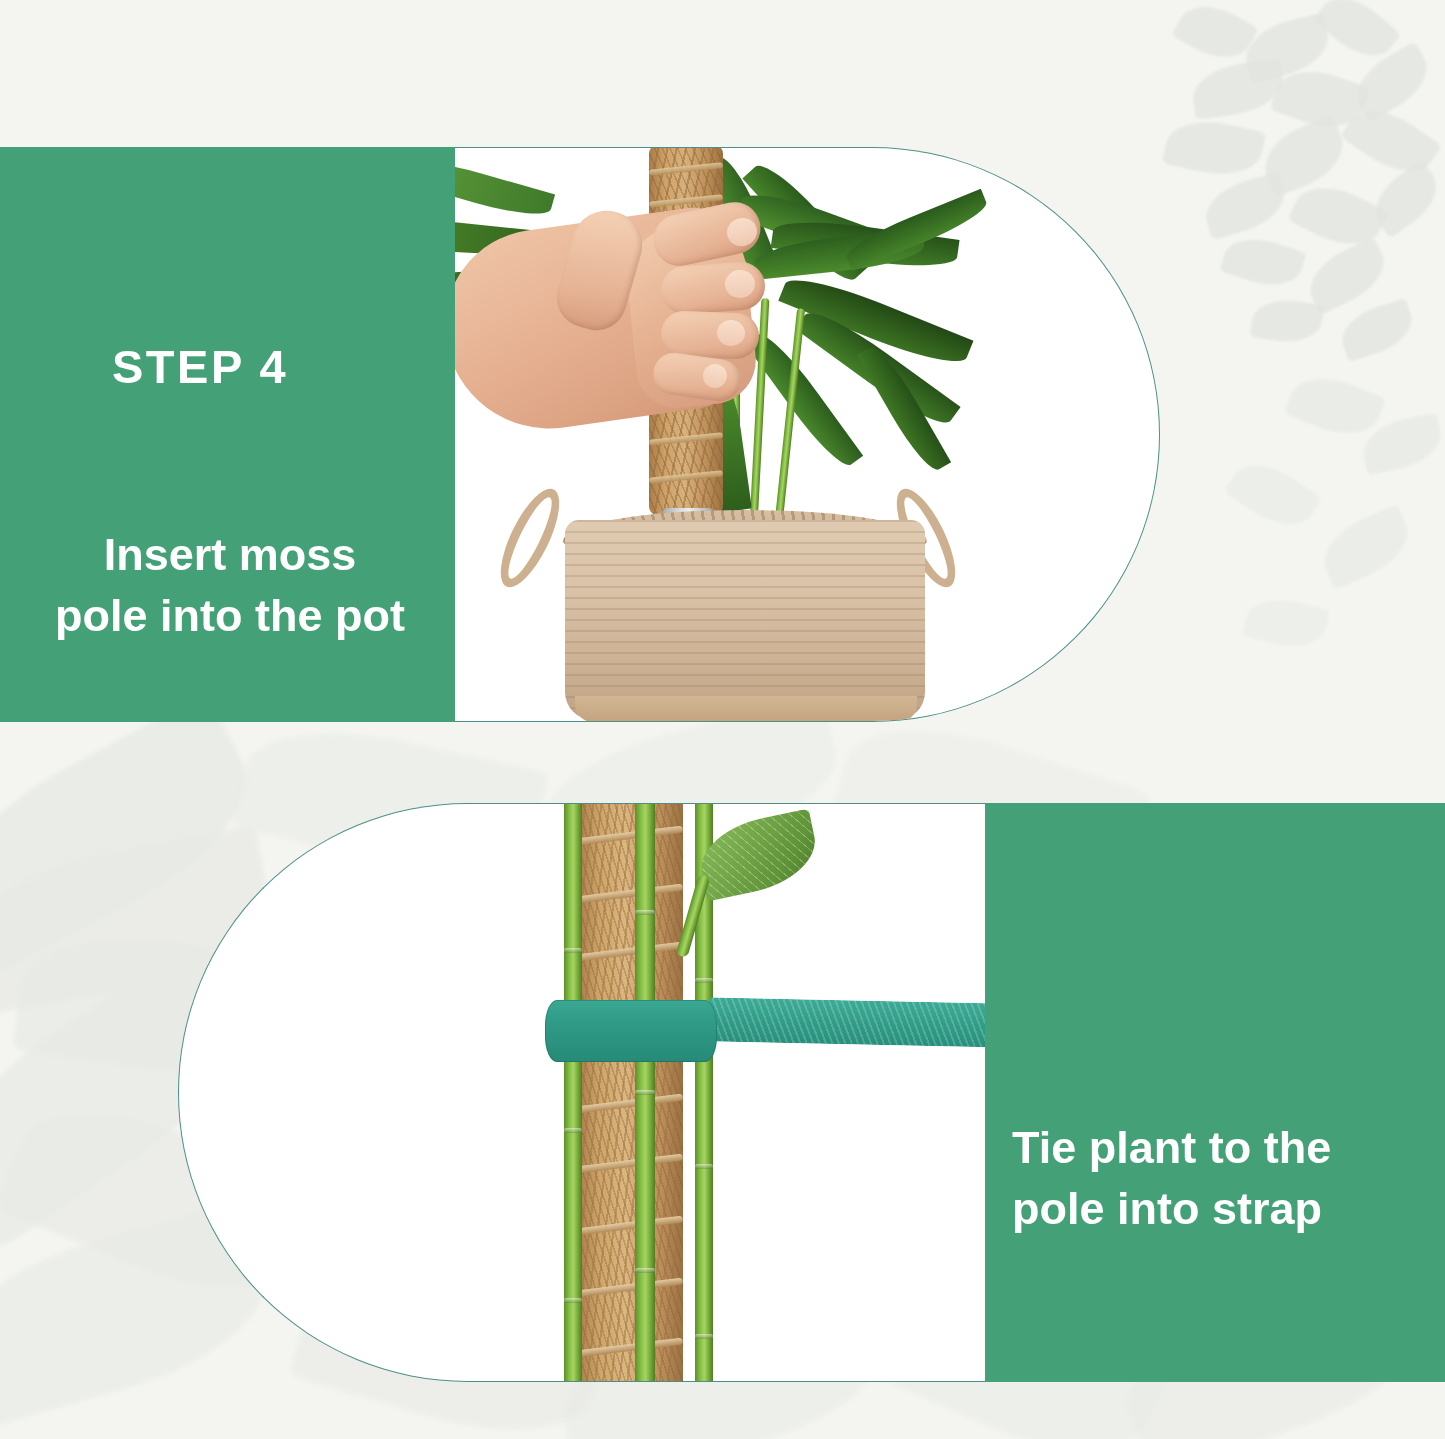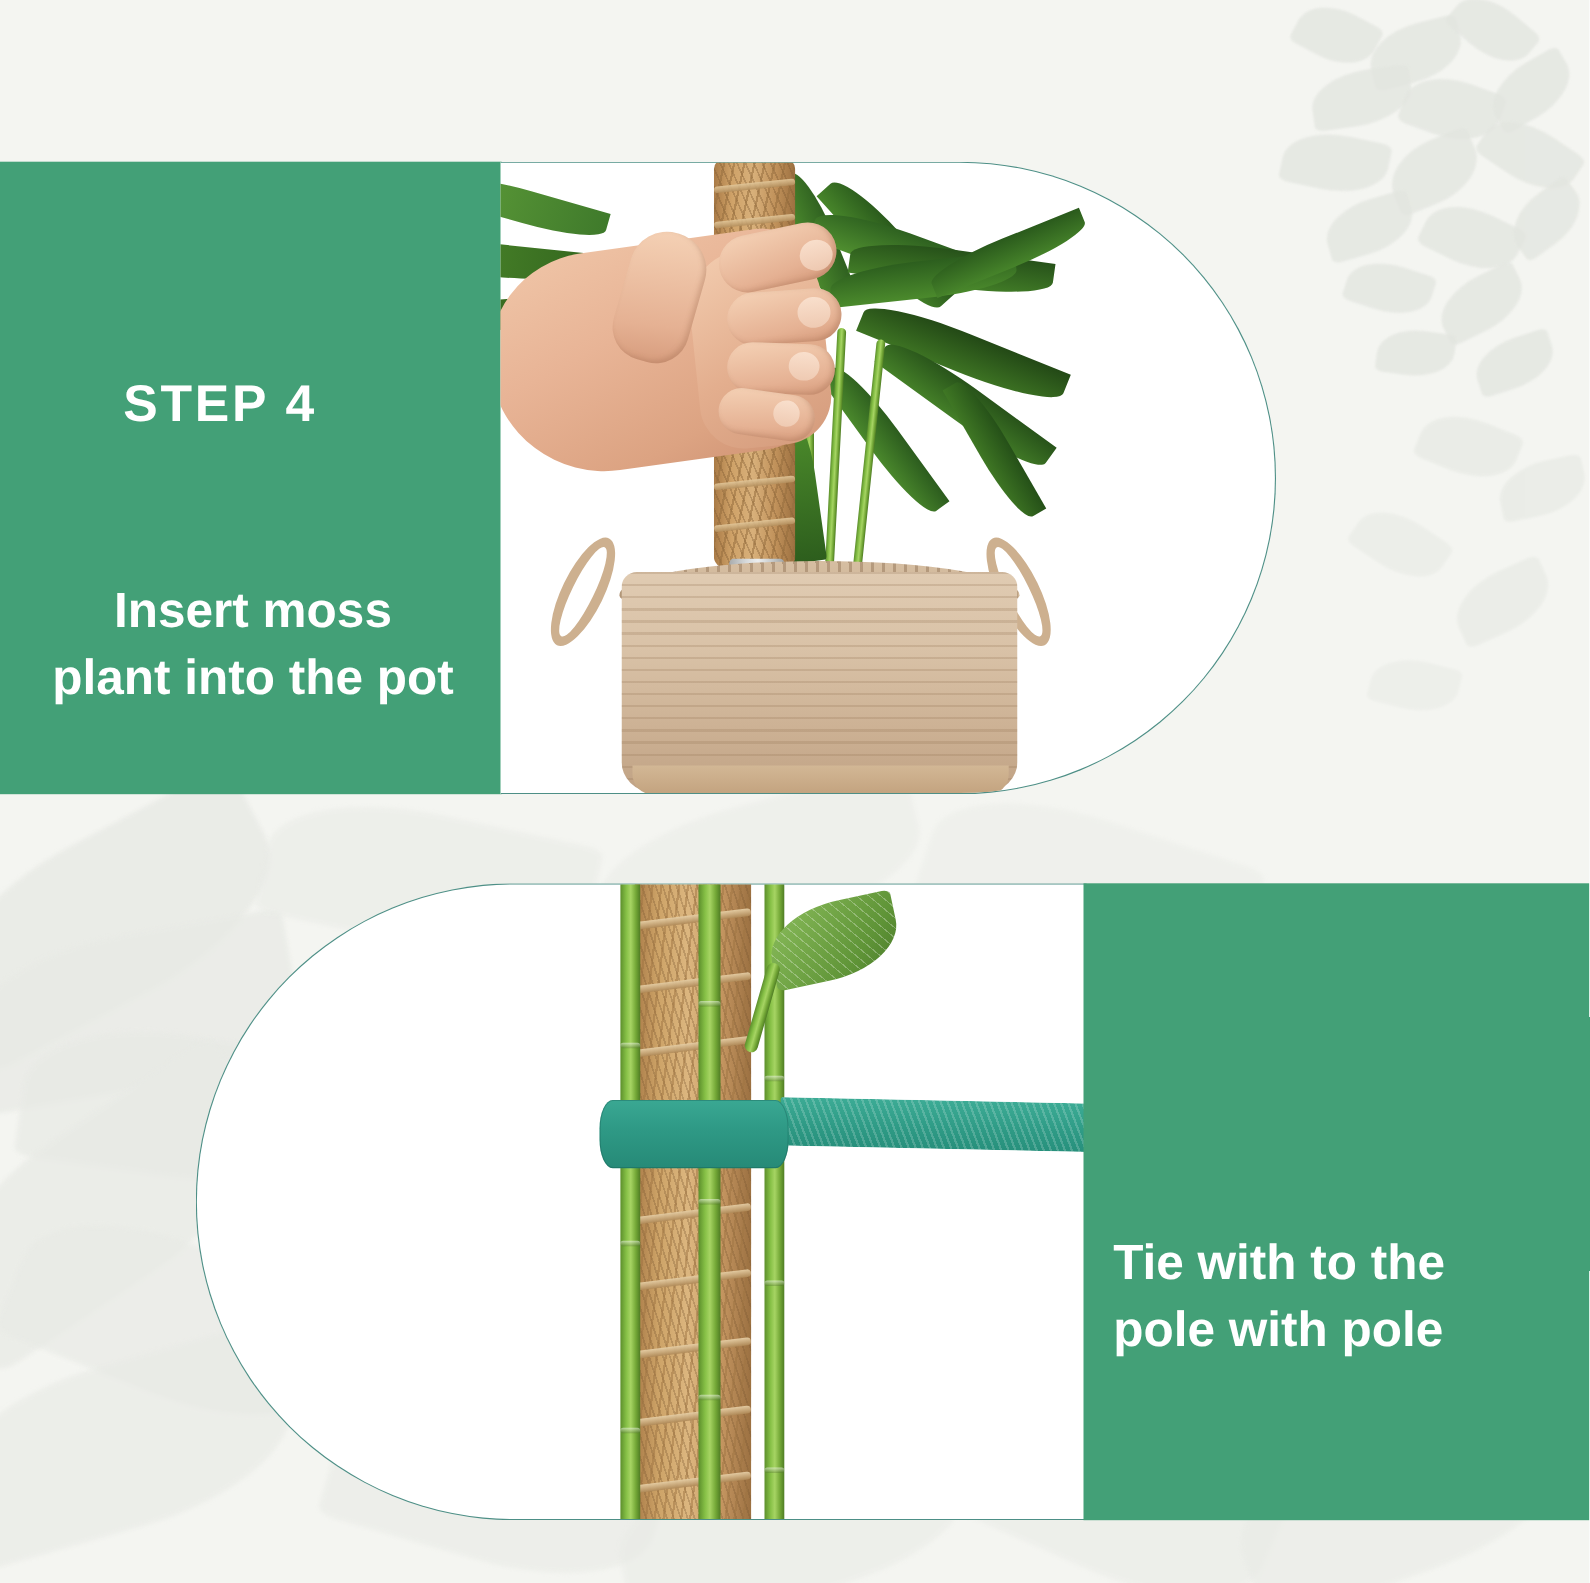--- a/index.html
+++ b/index.html
@@ -376,21 +376,21 @@
         <div class="handle" style="left:56px;top:336px;transform:rotate(26deg);"></div>
         <div class="handle" style="left:452px;top:336px;transform:rotate(-26deg);"></div>
         <div class="basket"></div>
         <div class="basket-foot"></div>
       </div>
     </div>
 
     <div class="step-label" id="s1-label">STEP 4</div>
     <div class="step-body" id="s1-body">
       <div>Insert moss</div>
-      <div>plant into the pot</div>
+      <div>pole into the pot</div>
     </div>
   </div>
 
   <div class="row" id="row2">
 
     <div class="photo">
       <div class="ph2">
 
         <div class="pole2"></div>
         <div class="twine2" style="top:28px;"></div>
@@ -425,17 +425,17 @@
 
         <div class="strap-tail"></div>
         <div class="strap-band"></div>
       </div>
     </div>
 
     <div class="green-slab"></div>
   </div>
 
   <div class="step-body" id="s2-body">
-    <div>Tie with to the</div>
-    <div>pole with pole</div>
+    <div>Tie plant to the</div>
+    <div>pole into strap</div>
   </div>
 
 </div>
 
 </body></html>

